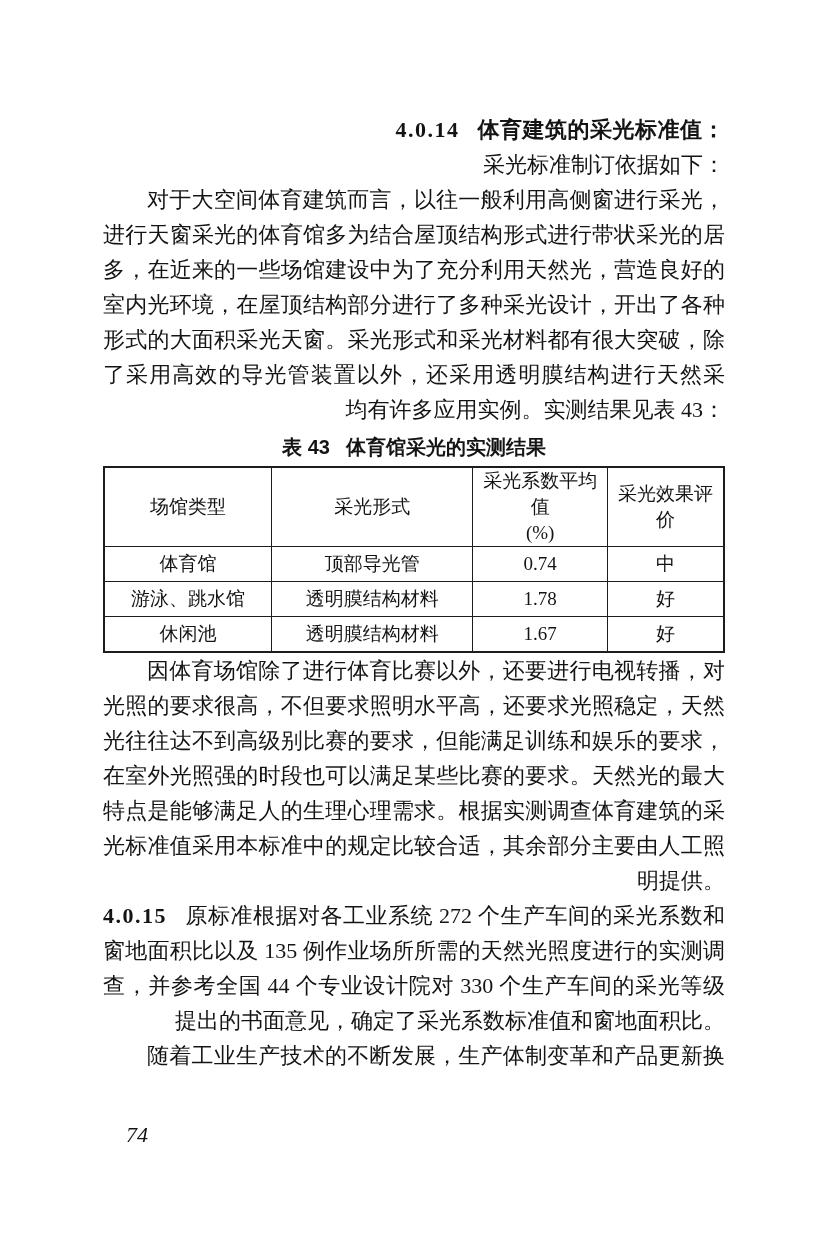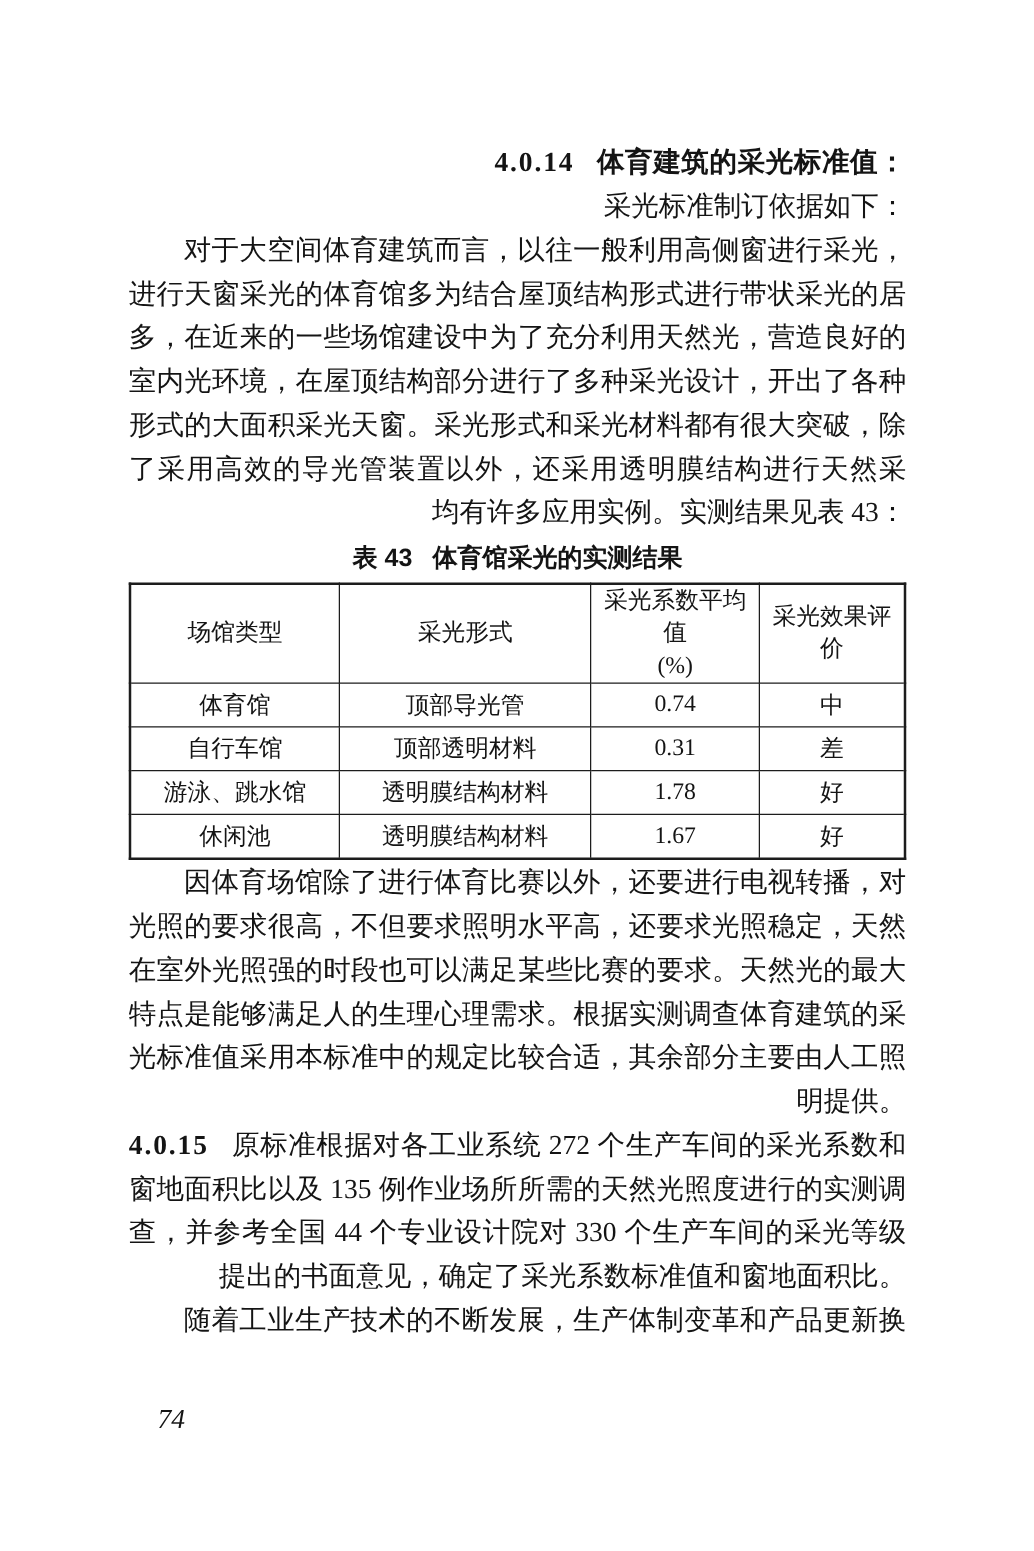--- a/index.html
+++ b/index.html
@@ -111,43 +111,38 @@
         </tr>
       </thead>
       <tbody>
         <tr>
           <td>体育馆</td>
           <td>顶部导光管</td>
           <td>0.74</td>
           <td>中</td>
         </tr>
         <tr>
-          <td>自行车馆</td>
-          <td>顶部透明材料</td>
-          <td>0.31</td>
-          <td>差</td>
-        </tr>
-        <tr>
           <td>游泳、跳水馆</td>
           <td>透明膜结构材料</td>
           <td>1.78</td>
           <td>好</td>
         </tr>
         <tr>
           <td>休闲池</td>
           <td>透明膜结构材料</td>
           <td>1.67</td>
           <td>好</td>
         </tr>
       </tbody>
     </table>
 
     <div class="block2">
       <div class="line indent full">因体育场馆除了进行体育比赛以外，还要进行电视转播，对</div>
       <div class="line full">光照的要求很高，不但要求照明水平高，还要求光照稳定，天然</div>
+      <div class="line full">光往往达不到高级别比赛的要求，但能满足训练和娱乐的要求，</div>
       <div class="line full">在室外光照强的时段也可以满足某些比赛的要求。天然光的最大</div>
       <div class="line full">特点是能够满足人的生理心理需求。根据实测调查体育建筑的采</div>
       <div class="line full">光标准值采用本标准中的规定比较合适，其余部分主要由人工照</div>
       <div class="line">明提供。</div>
       <div class="line full"><span class="secnum">4.0.15</span><span>原标准根据对各工业系统 272 个生产车间的采光系数和</span></div>
       <div class="line full">窗地面积比以及 135 例作业场所所需的天然光照度进行的实测调</div>
       <div class="line full">查，并参考全国 44 个专业设计院对 330 个生产车间的采光等级</div>
       <div class="line">提出的书面意见，确定了采光系数标准值和窗地面积比。</div>
       <div class="line indent full">随着工业生产技术的不断发展，生产体制变革和产品更新换</div>
     </div>

